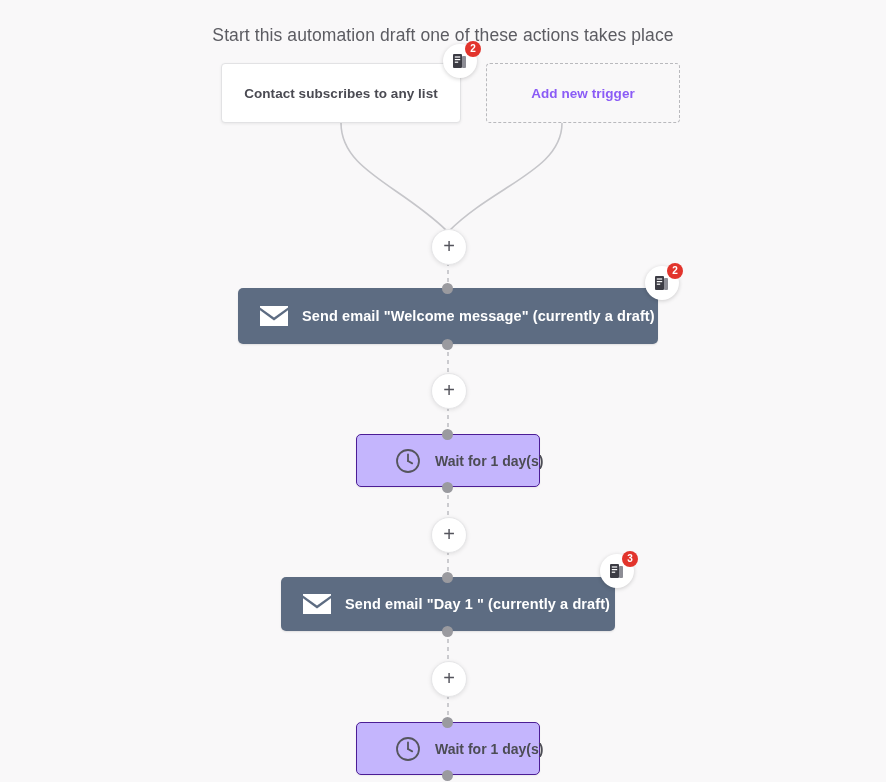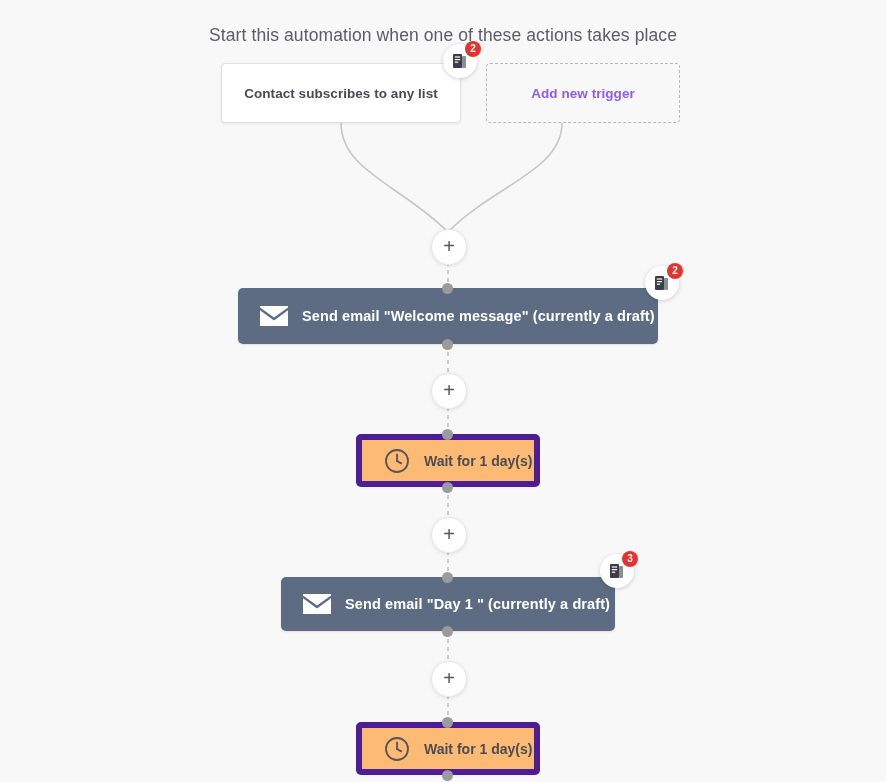--- a/index.html
+++ b/index.html
@@ -102,25 +102,25 @@
   .envelope-icon {
     width: 28px;
     height: 20px;
     flex: 0 0 auto;
     margin-right: 14px;
     display: block;
   }
 
   
   .wait-node {
-    background: #fdba74;
-    border: 6px solid #4c1d95;
+    background: #c4b5fd;
+    border: 1px solid #4c1d95;
     border-radius: 5px;
     box-shadow: 0 1px 2px rgba(0,0,0,0.06);
-    padding-left: 22px;
+    padding-left: 38px;
   }
   .wait-node .label {
     font-size: 14px;
     font-weight: bold;
     color: #4c4c54;
     white-space: nowrap;
   }
   .clock-icon {
     width: 26px;
     height: 26px;
@@ -212,21 +212,21 @@
     <line x1="448" y1="262" x2="448" y2="288" stroke="#c6c6ca" stroke-width="1.8" stroke-dasharray="4 4"></line>
     <line x1="448" y1="344" x2="448" y2="373" stroke="#c6c6ca" stroke-width="1.8" stroke-dasharray="4 4"></line>
     <line x1="448" y1="407" x2="448" y2="434" stroke="#c6c6ca" stroke-width="1.8" stroke-dasharray="4 4"></line>
     <line x1="448" y1="487" x2="448" y2="517" stroke="#c6c6ca" stroke-width="1.8" stroke-dasharray="4 4"></line>
     <line x1="448" y1="551" x2="448" y2="577" stroke="#c6c6ca" stroke-width="1.8" stroke-dasharray="4 4"></line>
     <line x1="448" y1="631" x2="448" y2="661" stroke="#c6c6ca" stroke-width="1.8" stroke-dasharray="4 4"></line>
     <line x1="448" y1="695" x2="448" y2="722" stroke="#c6c6ca" stroke-width="1.8" stroke-dasharray="4 4"></line>
     <line x1="448" y1="775" x2="448" y2="782" stroke="#c6c6ca" stroke-width="1.8" stroke-dasharray="4 4"></line>
   </svg>
 
-  <div class="headline">Start this automation when one of these actions takes place</div>
+  <div class="headline">Start this automation draft one of these actions takes place</div>
 
   <div class="node trigger-card" style="left:221px; top:63px; width:240px; height:60px;">
     <span class="label">Contact subscribes to any list</span>
   </div>
 
   <div class="badge" style="left:443px; top:44px;">
     <svg class="note-icon" viewBox="0 0 16 16">
       <rect x="1" y="1" width="9" height="14" rx="1" fill="#3c3c44"></rect>
       <rect x="10" y="3" width="4" height="12" rx="1" fill="#8d8d95"></rect>
       <rect x="2.8" y="3.4" width="5.4" height="1.2" fill="#ffffff"></rect>

